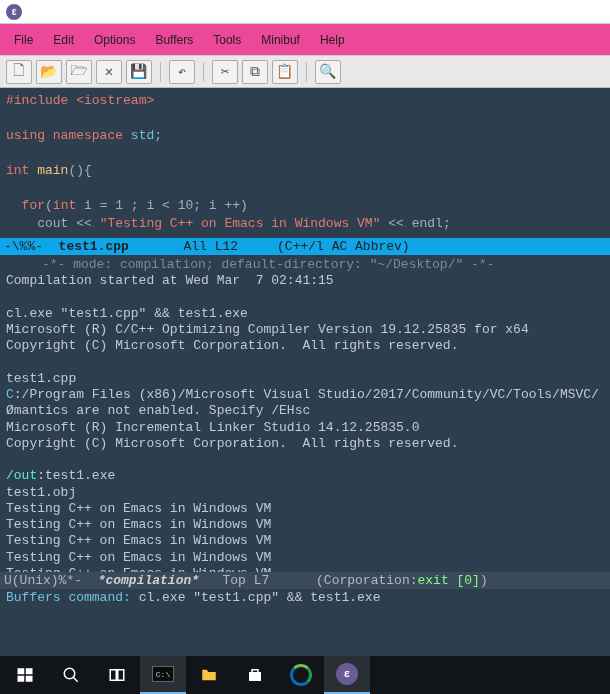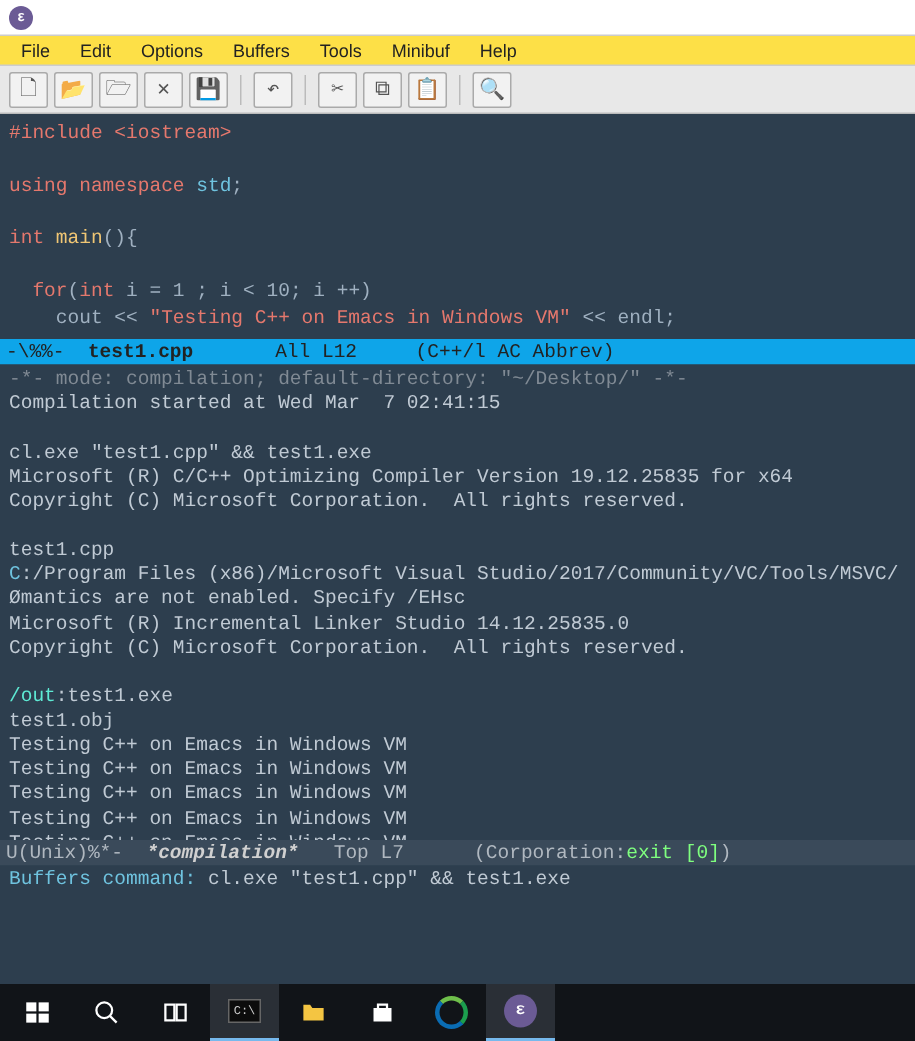--- a/index.html
+++ b/index.html
@@ -24,22 +24,22 @@
     border-bottom: 1px solid #ccc;
   }
   .titlebar .app-icon {
     width: 16px; height: 16px; border-radius: 50%;
     background: #6b5b95;
     display: flex; align-items: center; justify-content: center;
     color: #fff; font-size: 10px; font-weight: bold;
     margin-right: 6px;
   }
   .menubar {
-    height: 20px;
-    background: #fde047;
+    height: 32px;
+    background: #ec4899;
     display: flex;
     align-items: center;
     font-family: "Segoe UI", sans-serif;
     font-size: 12px;
     color: #222;
     padding: 0 4px;
     border-bottom: 1px solid #ccc;
   }
   .menubar .menu-item {
     padding: 2px 10px;
@@ -112,21 +112,21 @@
     color: #c0cad4;
     padding: 2px 6px;
     line-height: 1.25;
     white-space: pre;
     font-size: 13px;
     height: 317px;
     overflow: hidden;
   }
   .compilation .path { color: #6fc3df; }
   .compilation .out  { color: #5eead4; }
-  .compilation .dim  { color: #808a94; }
+  .compilation .dim  { color: #808a94; margin-left: 36px; }
 
   .minibuf {
     background: #2d3e4e;
     color: #6fc3df;
     font-size: 13px;
     padding: 1px 6px;
     height: 17px;
     white-space: pre;
   }
   .minibuf .cmd { color: #c0cad4; }

